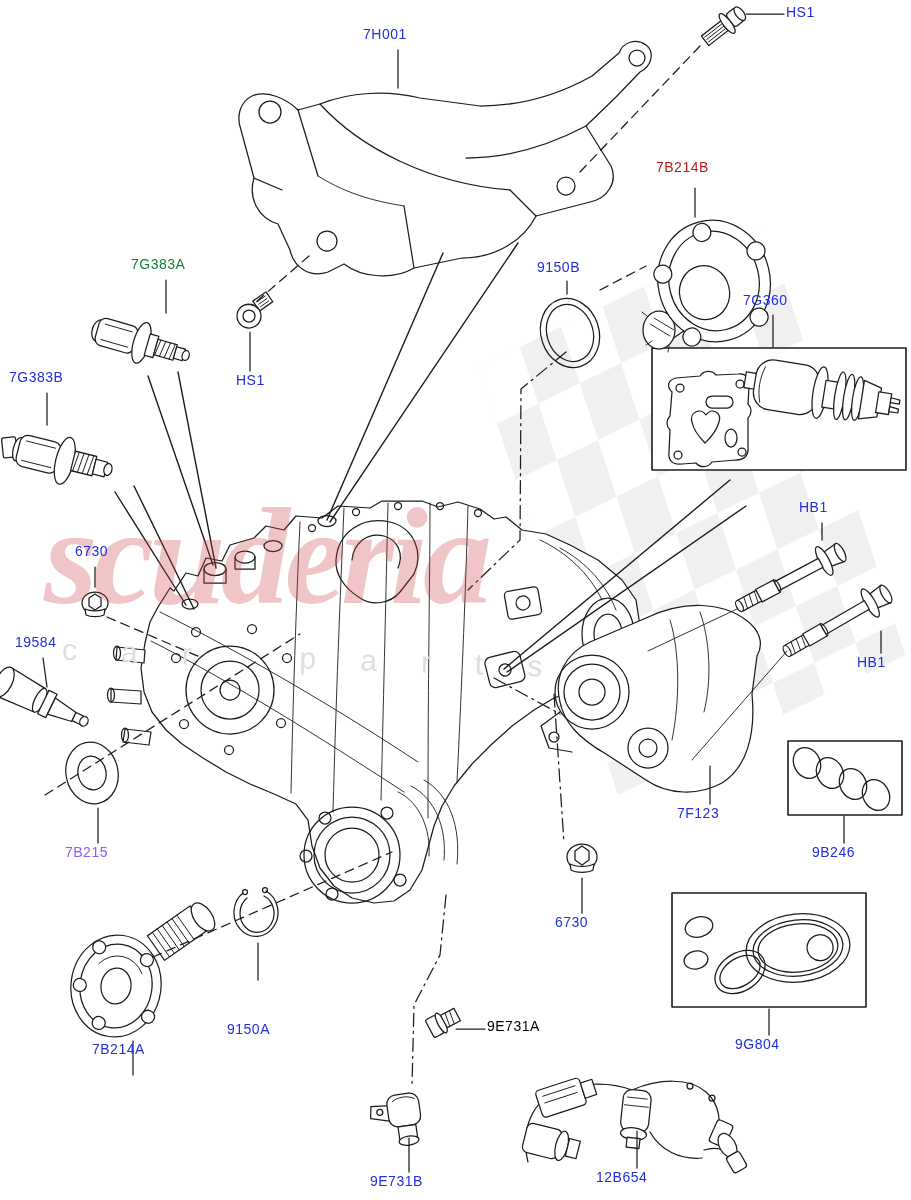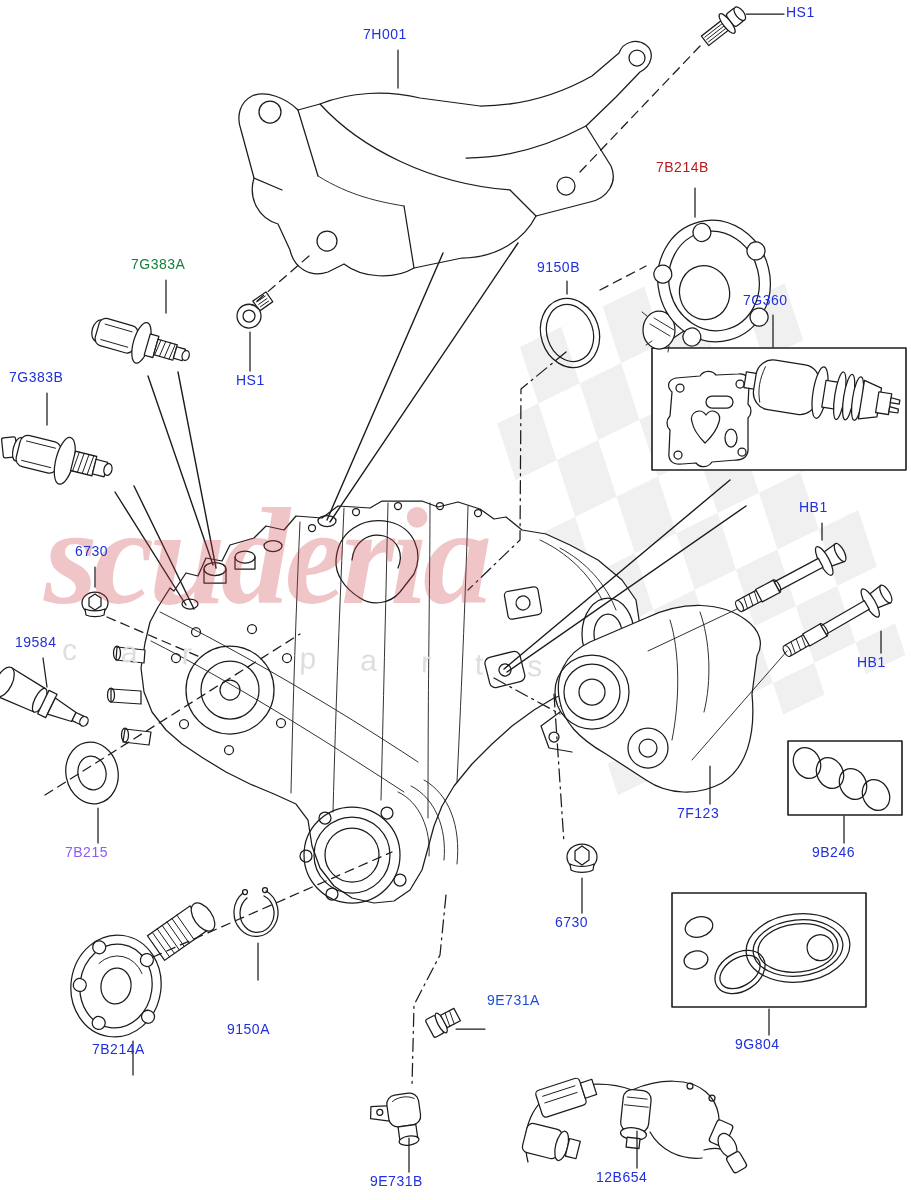--- a/index.html
+++ b/index.html
@@ -435,19 +435,19 @@
       <div class="part-label" style="left: 9px; top: 370px; color: rgb(32, 48, 221);">7G383B</div>
       <div class="part-label" style="left: 799px; top: 500px; color: rgb(32, 48, 221);">HB1</div>
       <div class="part-label" style="left: 75px; top: 544px; color: rgb(32, 48, 221);">6730</div>
       <div class="part-label" style="left: 15px; top: 635px; color: rgb(32, 48, 221);">19584</div>
       <div class="part-label" style="left: 857px; top: 655px; color: rgb(32, 48, 221);">HB1</div>
       <div class="part-label" style="left: 677px; top: 806px; color: rgb(32, 48, 221);">7F123</div>
       <div class="part-label" style="left: 65px; top: 845px; color: #8b5cf6;">7B215</div>
       <div class="part-label" style="left: 812px; top: 845px; color: rgb(32, 48, 221);">9B246</div>
       <div class="part-label" style="left: 555px; top: 915px; color: rgb(32, 48, 221);">6730</div>
       <div class="part-label" style="left: 227px; top: 982px; color: rgb(32, 48, 221); margin-top: 40px;">9150A</div>
-      <div class="part-label" style="left: 487px; top: 993px; color: #1d4ed8;">9E731A</div>
+      <div class="part-label" style="left: 487px; top: 1019px; color: #000000;">9E731A</div>
       <div class="part-label" style="left: 735px; top: 1037px; color: rgb(32, 48, 221);">9G804</div>
       <div class="part-label" style="left: 92px; top: 1042px; color: rgb(32, 48, 221);">7B214A</div>
       <div class="part-label" style="left: 596px; top: 1170px; color: rgb(32, 48, 221);">12B654</div>
       <div class="part-label" style="left: 370px; top: 1174px; color: rgb(32, 48, 221);">9E731B</div>
     </div>
 </div>
 
 </body></html>

